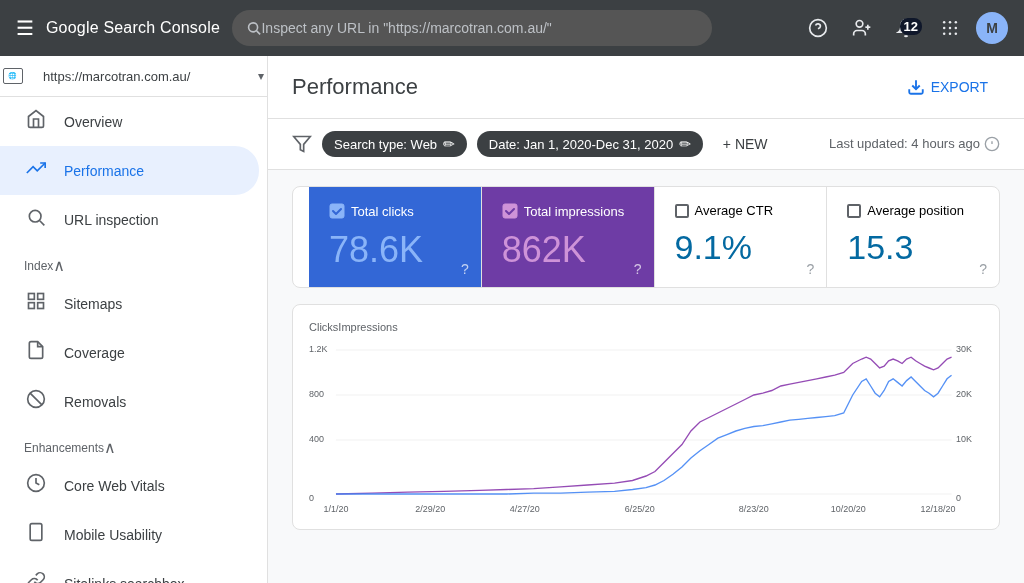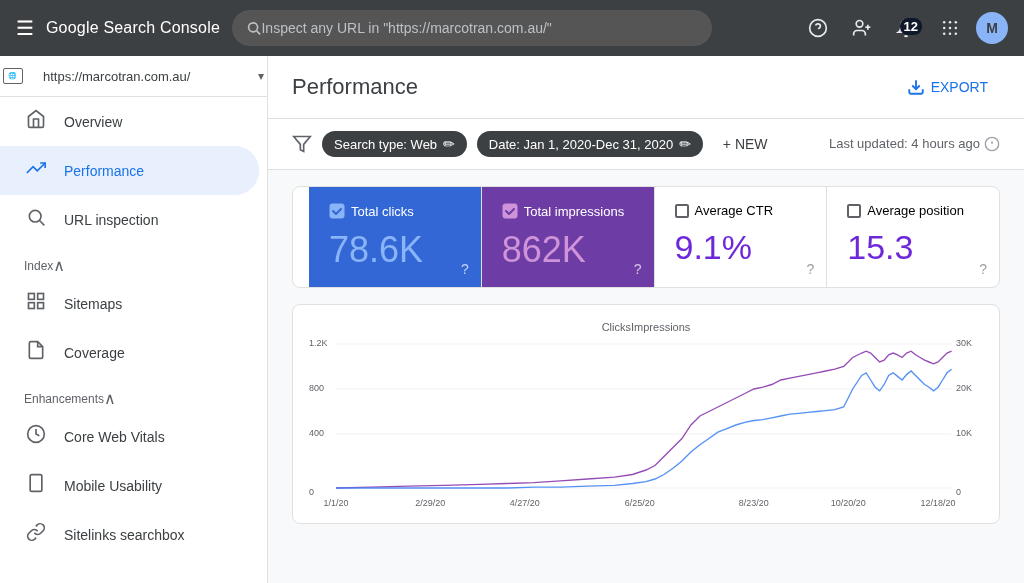--- a/index.html
+++ b/index.html
@@ -148,21 +148,21 @@
     .metric-card:last-child { border-right: none; }
     .metric-card.blue { background: #3367d6; color: #fff; }
     .metric-card.purple { background: #6e3ca5; color: #fff; }
     .metric-label {
       font-size: 13px; font-weight: 500; display: flex; align-items: center; gap: 6px;
       margin-bottom: 10px;
     }
     .metric-value { font-size: 36px; font-weight: 400; }
     .metric-card.blue .metric-value { color: #8ab4f8; }
     .metric-card.purple .metric-value { color: #ce93d8; }
-    .metric-card:not(.blue):not(.purple) .metric-value { color: #6d28d9; font-size: 34px; }
+    .metric-card:not(.blue):not(.purple) .metric-value { color: #0369a1; font-size: 34px; }
     .metric-help {
       position: absolute; bottom: 10px; right: 12px;
       color: rgba(255,255,255,0.7); font-size: 14px; cursor: pointer;
     }
     .metric-card:not(.blue):not(.purple) .metric-help { color: #9aa0a6; }
     .checkbox-outline {
       width: 14px; height: 14px; border: 2px solid #5f6368;
       border-radius: 2px; display: inline-block;
     }
 
@@ -288,20 +288,29 @@
     <div class="nav-item">
       <span class="nav-icon">
         <svg width="20" height="20" viewBox="0 0 24 24" fill="none" stroke="#5f6368" stroke-width="2">
             <path d="M14 2H6a2 2 0 0 0-2 2v16a2 2 0 0 0 2 2h12a2 2 0 0 0 2-2V8z"></path>
             <polyline points="14 2 14 8 20 8"></polyline>
           </svg>
       </span>
       <span>Coverage</span>
     </div>
 
+    <div class="nav-item">
+      <span class="nav-icon">
+        <svg width="20" height="20" viewBox="0 0 24 24" fill="none" stroke="#5f6368" stroke-width="2">
+            <circle cx="12" cy="12" r="10"></circle>
+            <line x1="4.93" y1="4.93" x2="19.07" y2="19.07"></line>
+          </svg>
+      </span>
+      <span>Removals</span>
+    </div>
 
     <div class="nav-section-title">
       <span>Enhancements</span>
       <span class="collapse-icon">∧</span>
     </div>
 
     <div class="nav-item">
       <span class="nav-icon">
         <svg width="20" height="20" viewBox="0 0 24 24" fill="none" stroke="#5f6368" stroke-width="2">
             <circle cx="12" cy="12" r="10"></circle>
@@ -409,21 +418,21 @@
         <div class="metric-label">
           <span class="checkbox-outline"></span>
           <span>Average position</span>
         </div>
         <div class="metric-value">15.3</div>
         <span class="metric-help" style="color:#9aa0a6;">?</span>
       </div>
     </div>
 
     <div class="chart-container">
-      <div style="display:flex; justify-content:center; font-size:11px; color:#5f6368; margin-bottom:2px;">
+      <div style="display:flex; justify-content:flex-start; font-size:11px; color:#5f6368; margin-bottom:8px;">
         <span>Clicks</span>
         <span>Impressions</span>
       </div>
       <svg class="chart" viewBox="0 0 750 200" preserveAspectRatio="none">
 
         <text x="0" y="12" font-size="10" fill="#5f6368">1.2K</text>
         <text x="0" y="62" font-size="10" fill="#5f6368">800</text>
         <text x="0" y="112" font-size="10" fill="#5f6368">400</text>
         <text x="0" y="178" font-size="10" fill="#5f6368">0</text>
 

